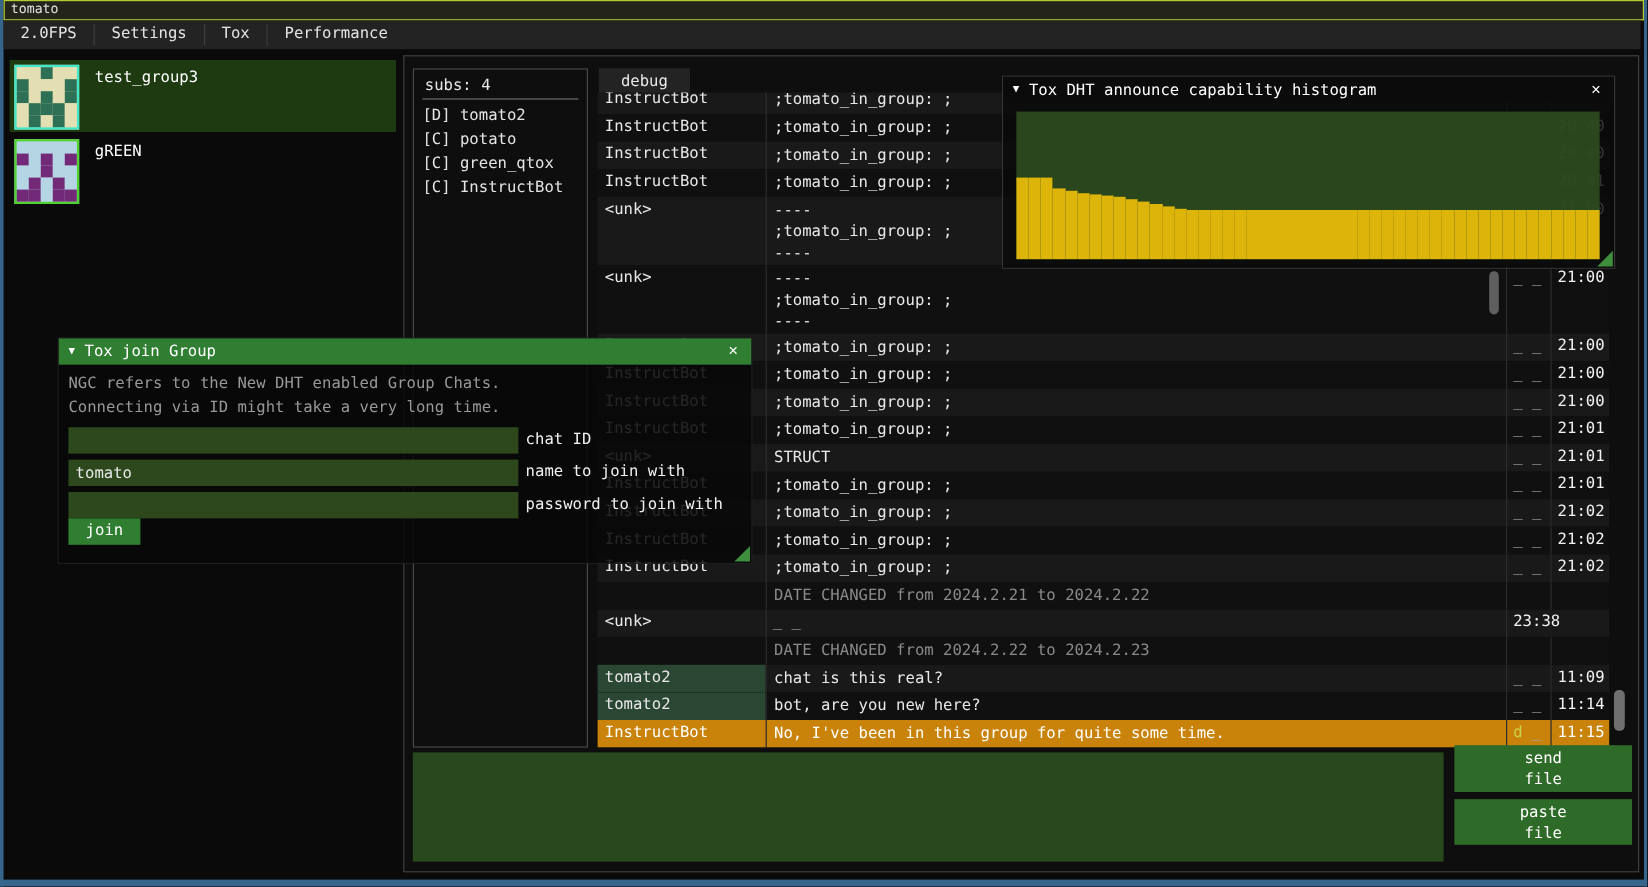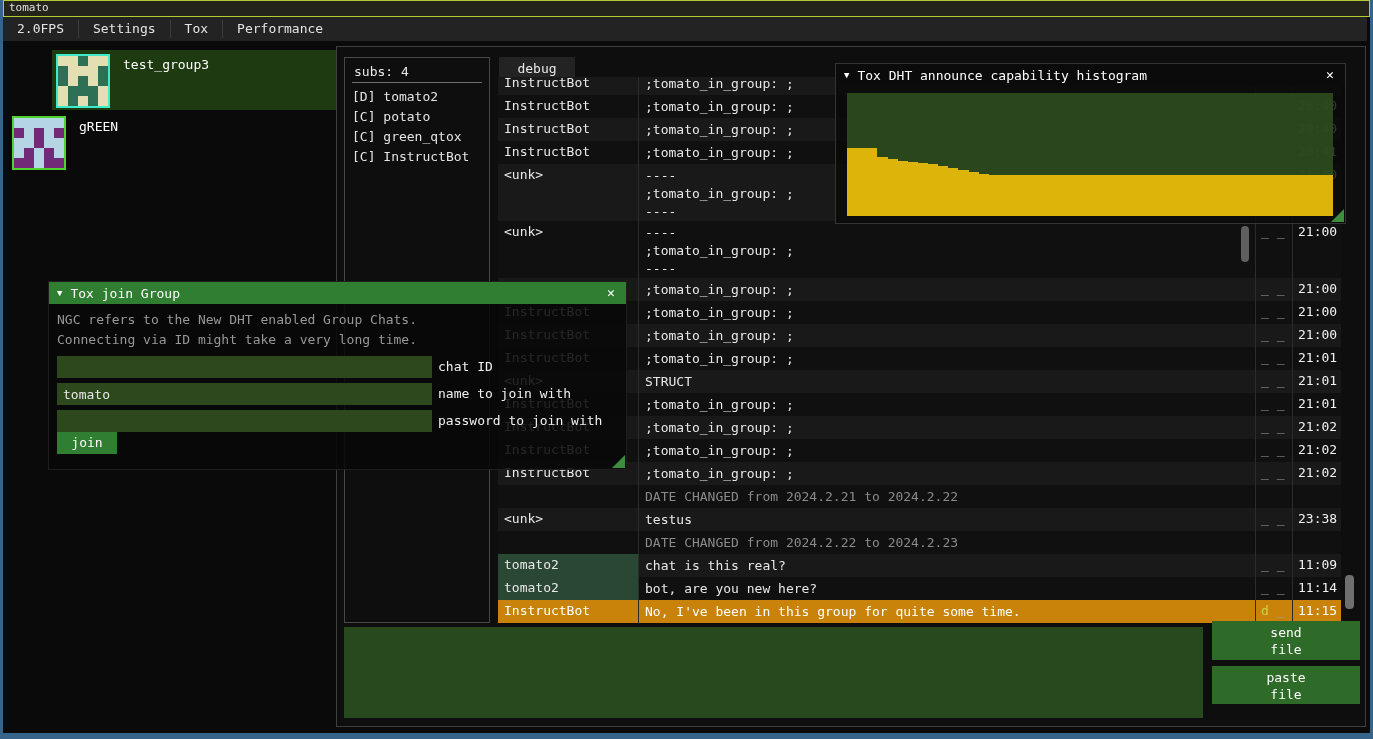--- a/index.html
+++ b/index.html
@@ -15,21 +15,21 @@
   
   #titlebar { left:3px; top:0; width:1367px; height:17px; background:#24241b;
     border:1px solid #b2cc34; font-size:11px; line-height:14px; padding-left:5px; color:#e0e0e0;}
   
   #menubar { left:3px; top:17px; width:1364px; height:24px; background:#232323;
     display:flex; align-items:center; }
   .menu-item { padding:0 14px; line-height:24px; color:#e4e4e4; }
   .msep { width:1px; height:18px; background:#3d3d3d; }
   
   .group-row { left:8px; width:322px; height:60px; }
-  .group-row.selected { background:#1d3a10;margin-left:44px; }
+  .group-row.selected { background:#1d3a10; }
   .avatar { position:absolute; left:4px; top:4px; width:54px; height:54px;
     display:grid; grid-template-columns:repeat(5,1fr); grid-template-rows:repeat(5,1fr); }
   .group-label { position:absolute; left:71px; top:7px; color:#fff; }
   
   #chatpanel { left:336px; top:46px; width:1030px; height:681px;
     border:1px solid #3f3f3f; background:#0e0e0e; }
   #subs { left:344px; top:57px; width:146px; height:566px; border:1px solid #484848; }
   #subs-title { left:354px; top:64px; }
   #subs-sep { left:352px; top:82px; width:130px; height:1px; background:#6e6e6e; }
   .member { position:absolute; left:352px; color:#e4e4e4; }
@@ -279,21 +279,20 @@
         <div class="c-time">21:02</div>
       </div>
       <div class="log-row odd sysrow" style="top: 408px; height: 23px;">
         <div class="c-name"></div>
         <div class="c-msg">DATE CHANGED from 2024.2.21 to 2024.2.22</div>
         <div class="c-st"></div>
         <div class="c-time"></div>
       </div>
       <div class="log-row even" style="top: 431px; height: 23px;">
         <div class="c-name">&lt;unk&gt;</div>
-        <div class="c-msg">testus</div>
         <div class="c-st">_ _</div>
         <div class="c-time">23:38</div>
       </div>
       <div class="log-row odd sysrow" style="top: 454px; height: 23px;">
         <div class="c-name"></div>
         <div class="c-msg">DATE CHANGED from 2024.2.22 to 2024.2.23</div>
         <div class="c-st"></div>
         <div class="c-time"></div>
       </div>
       <div class="log-row even" style="top: 477px; height: 23px;">

